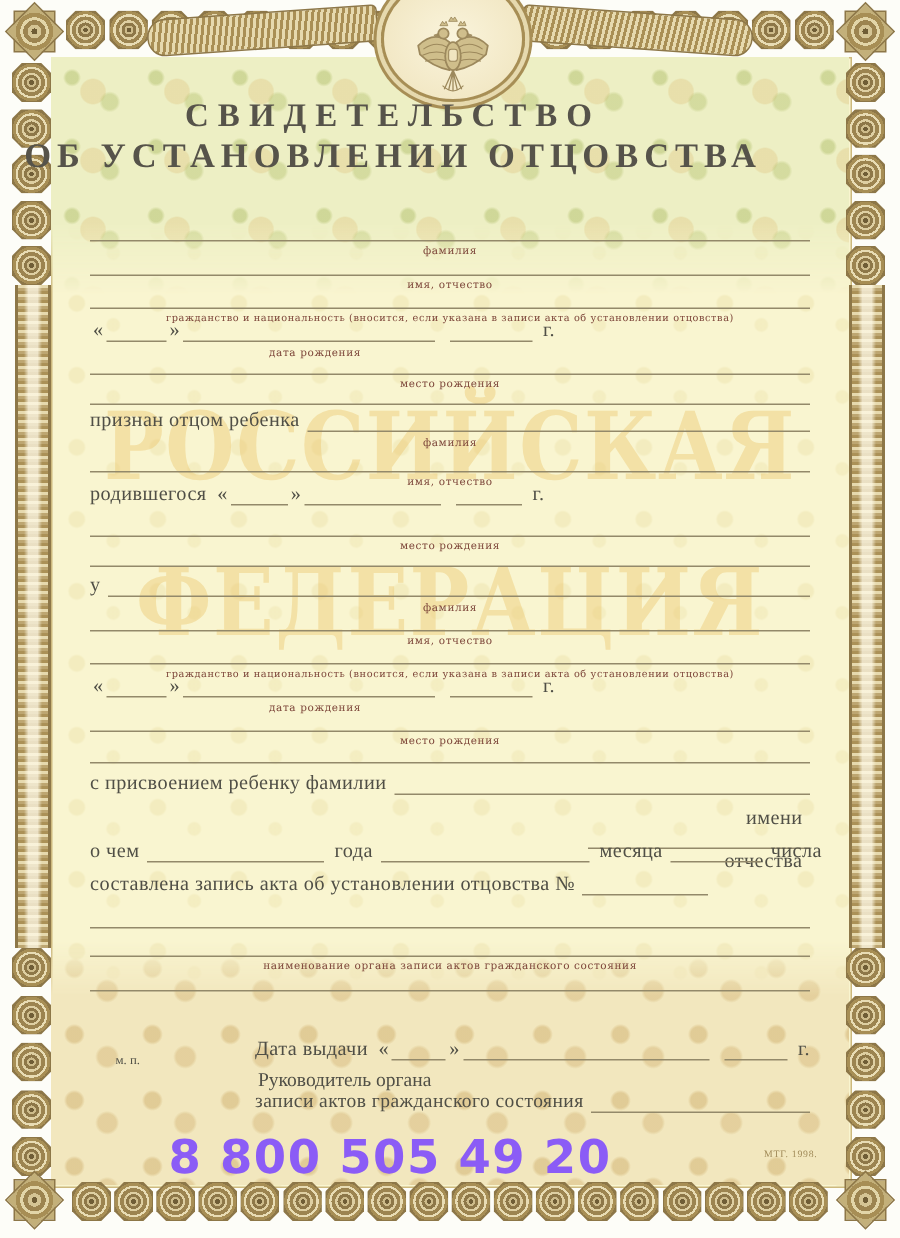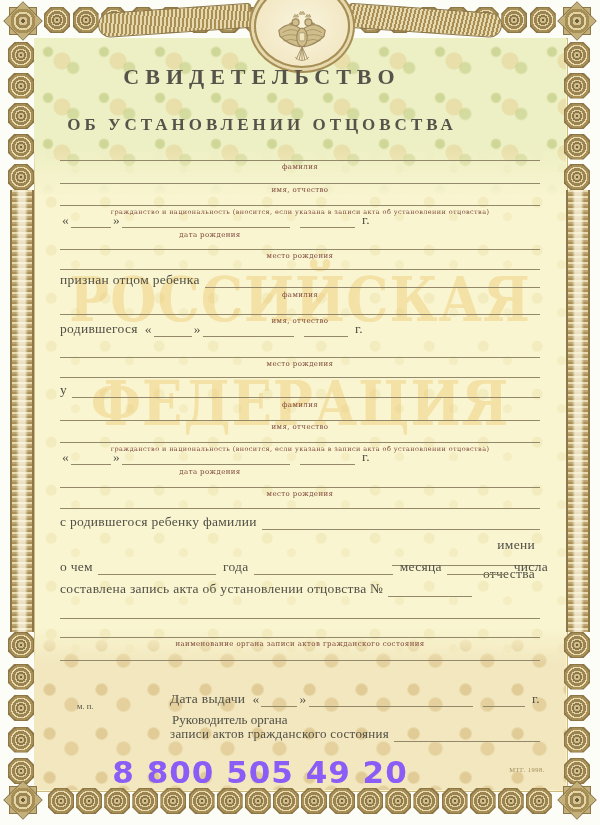--- a/index.html
+++ b/index.html
@@ -46,21 +46,21 @@
   .wing{position:absolute;top:8px;width:152px;height:23px;border:1px solid #8d7748;
     background:repeating-linear-gradient(100deg,#a98f55 0 2px,#e6d9ae 2px 4px);}
   .wing.left{left:98px;border-radius:12px 4px 4px 12px;transform:rotate(-4deg);}
   .wing.right{right:98px;border-radius:4px 12px 12px 4px;transform:rotate(4deg);}
   .medallion{position:absolute;left:254px;top:-16px;width:92px;height:80px;border-radius:50%;
     background:radial-gradient(#faf4dc,#efe3bc);border:2px solid #a78e55;
     box-shadow:0 0 0 3px #e6d9ae,0 0 0 5px #a78e55;display:flex;align-items:flex-end;justify-content:center;}
   
   .title{position:absolute;left:0;width:524px;text-align:center;color:#56534a;font-weight:bold;}
   .t1{top:64px;font-size:22px;letter-spacing:6px;}
-  .t2{top:91px;font-size:17px;letter-spacing:4px;margin-top:24px;}
+  .t2{top:91px;font-size:23px;letter-spacing:4px;}
   .row{position:absolute;left:60px;right:60px;height:16px;display:flex;align-items:flex-end;
        font-size:13.5px;color:#504f46;letter-spacing:.3px;z-index:2;white-space:nowrap;}
   .lbl{padding-right:5px;}
   .lbl.after{padding-left:7px;}
   .ln{flex:1 1 auto;border-bottom:1px solid #93896a;height:12px;}
   .lnf{flex:0 0 auto;border-bottom:1px solid #93896a;height:12px;}
   .sp{flex:0 0 10px;}
   .q{padding:0 2px;}
   .cap{position:absolute;font-size:7px;color:#7d463a;letter-spacing:.4px;text-align:center;
        font-family:"DejaVu Serif",serif;z-index:2;}
@@ -283,21 +283,21 @@
 
   <div class="row" style="top:472px;">
       <span class="ln"></span>
     </div>
   <div class="cap" style="top:490px;left:60px;width:480px;">место рождения</div>
   <div class="row" style="top:493px;">
       <span class="ln"></span>
     </div>
 
   <div class="row" style="top:514px;">
-    <span class="lbl">с родившегося ребенку фамилии</span>
+    <span class="lbl">с присвоением ребенку фамилии</span>
     <span class="ln"></span>
   </div>
 
   <div class="row" style="top:537px;flex-direction:column;">
     <span class="lbl">имени</span>
     <span class="lnf" style="width:148px;"></span>
     <span class="lbl after">отчества</span>
     <span class="ln"></span>
   </div>
 

